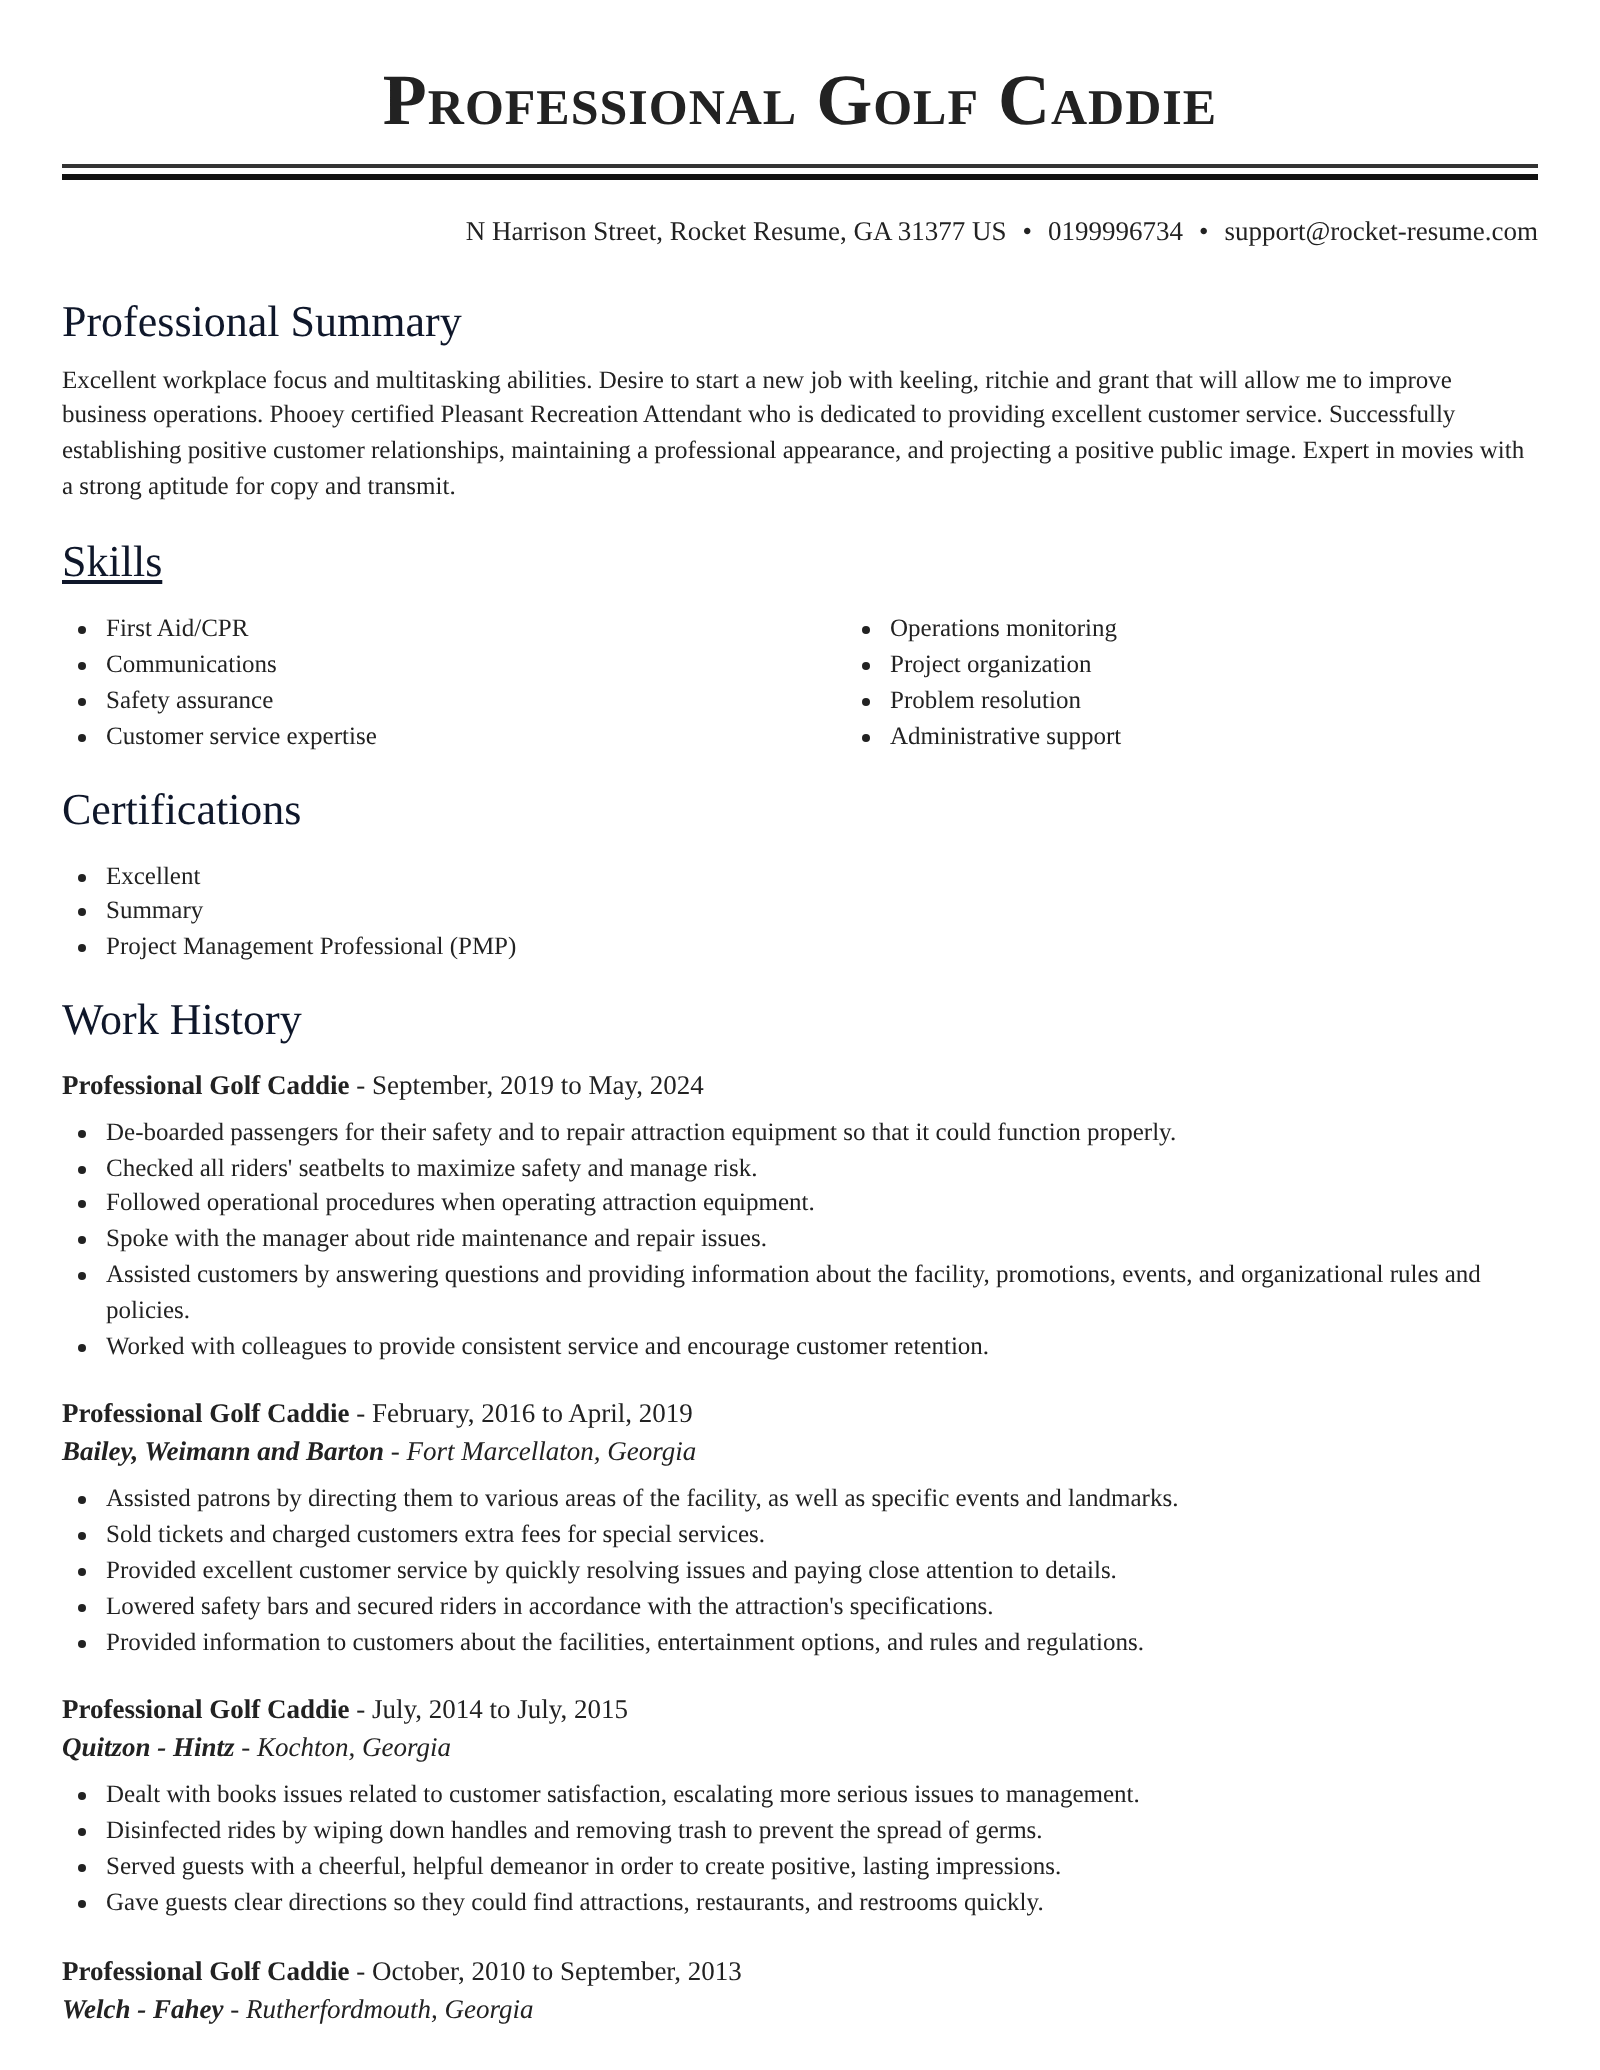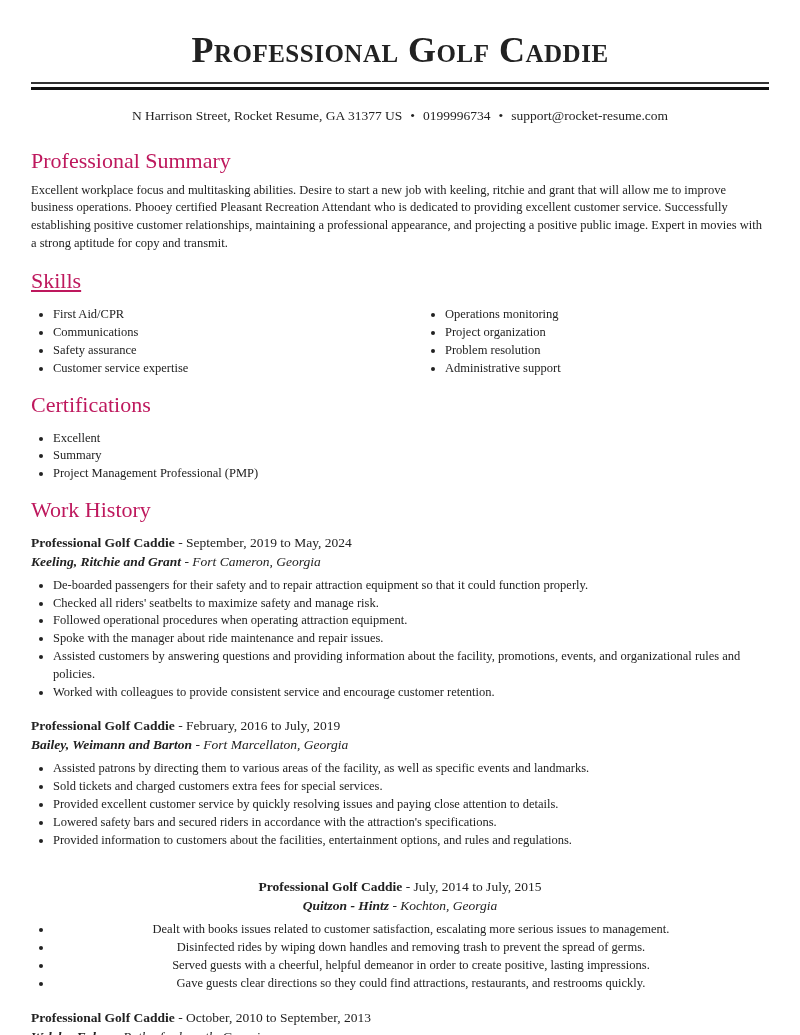--- a/index.html
+++ b/index.html
@@ -17,34 +17,34 @@
     letter-spacing: 0.5px;
     margin: 0;
     padding-top: 28px;
     height: 54px;
     line-height: 44px;
     color: #222;
   }
   .rule-thin { height: 1.5px; background: #333; margin-top: 0px; }
   .rule-thick { height: 3px; background: #111; margin-top: 3px; }
   .contact {
-    text-align: center;
+    text-align: right;
     font-size: 13.5px;
     margin-top: 16px;
     height: 20px;
     line-height: 20px;
     color: #222;
   }
   .contact .sep { padding: 0 8px; }
   h2.section {
     font-family: "Liberation Serif", serif;
     font-weight: normal;
     font-size: 22px;
     margin: 0;
-    color: #be185d;
+    color: #0f172a;
   }
   p.summary {
     font-size: 12.5px;
     line-height: 17.7px;
     margin: 0;
   }
   ul.bul {
     margin: 0; padding-left: 22px;
     font-size: 12.5px; line-height: 17.8px;
     list-style: disc;
@@ -97,44 +97,43 @@
   <ul class="bul" style="margin-top:8px;">
     <li>Excellent</li>
     <li>Summary</li>
     <li>Project Management Professional (PMP)</li>
   </ul>
 
   <h2 class="section" style="margin-top:12px; height:32px; line-height:30px;">Work History</h2>
 
   <div style="margin-top:6px;">
     <div class="job-title-line"><b>Professional Golf Caddie</b><span> - September, 2019 to May, 2024</span></div>
-    <div class="job-company-line"><b>Keeling, Ritchie and Grant</b><span> - Fort Cameron, Georgia</span></div>
     <ul class="bul" style="margin-top:6px;">
       <li>De-boarded passengers for their safety and to repair attraction equipment so that it could function properly.</li>
       <li>Checked all riders' seatbelts to maximize safety and manage risk.</li>
       <li>Followed operational procedures when operating attraction equipment.</li>
       <li>Spoke with the manager about ride maintenance and repair issues.</li>
       <li>Assisted customers by answering questions and providing information about the facility, promotions, events, and organizational rules and policies.</li>
       <li>Worked with colleagues to provide consistent service and encourage customer retention.</li>
     </ul>
   </div>
 
   <div style="margin-top:15px;">
-    <div class="job-title-line"><b>Professional Golf Caddie</b><span> - February, 2016 to July, 2019</span></div>
+    <div class="job-title-line"><b>Professional Golf Caddie</b><span> - February, 2016 to April, 2019</span></div>
     <div class="job-company-line"><b>Bailey, Weimann and Barton</b><span> - Fort Marcellaton, Georgia</span></div>
     <ul class="bul" style="margin-top:6px;">
       <li>Assisted patrons by directing them to various areas of the facility, as well as specific events and landmarks.</li>
       <li>Sold tickets and charged customers extra fees for special services.</li>
       <li>Provided excellent customer service by quickly resolving issues and paying close attention to details.</li>
       <li>Lowered safety bars and secured riders in accordance with the attraction's specifications.</li>
       <li>Provided information to customers about the facilities, entertainment options, and rules and regulations.</li>
     </ul>
   </div>
 
-  <div style="margin-top:28px;text-align:center;">
+  <div style="margin-top:15px;">
     <div class="job-title-line"><b>Professional Golf Caddie</b><span> - July, 2014 to July, 2015</span></div>
     <div class="job-company-line"><b>Quitzon - Hintz</b><span> - Kochton, Georgia</span></div>
     <ul class="bul" style="margin-top:6px;">
       <li>Dealt with books issues related to customer satisfaction, escalating more serious issues to management.</li>
       <li>Disinfected rides by wiping down handles and removing trash to prevent the spread of germs.</li>
       <li>Served guests with a cheerful, helpful demeanor in order to create positive, lasting impressions.</li>
       <li>Gave guests clear directions so they could find attractions, restaurants, and restrooms quickly.</li>
     </ul>
   </div>
 

